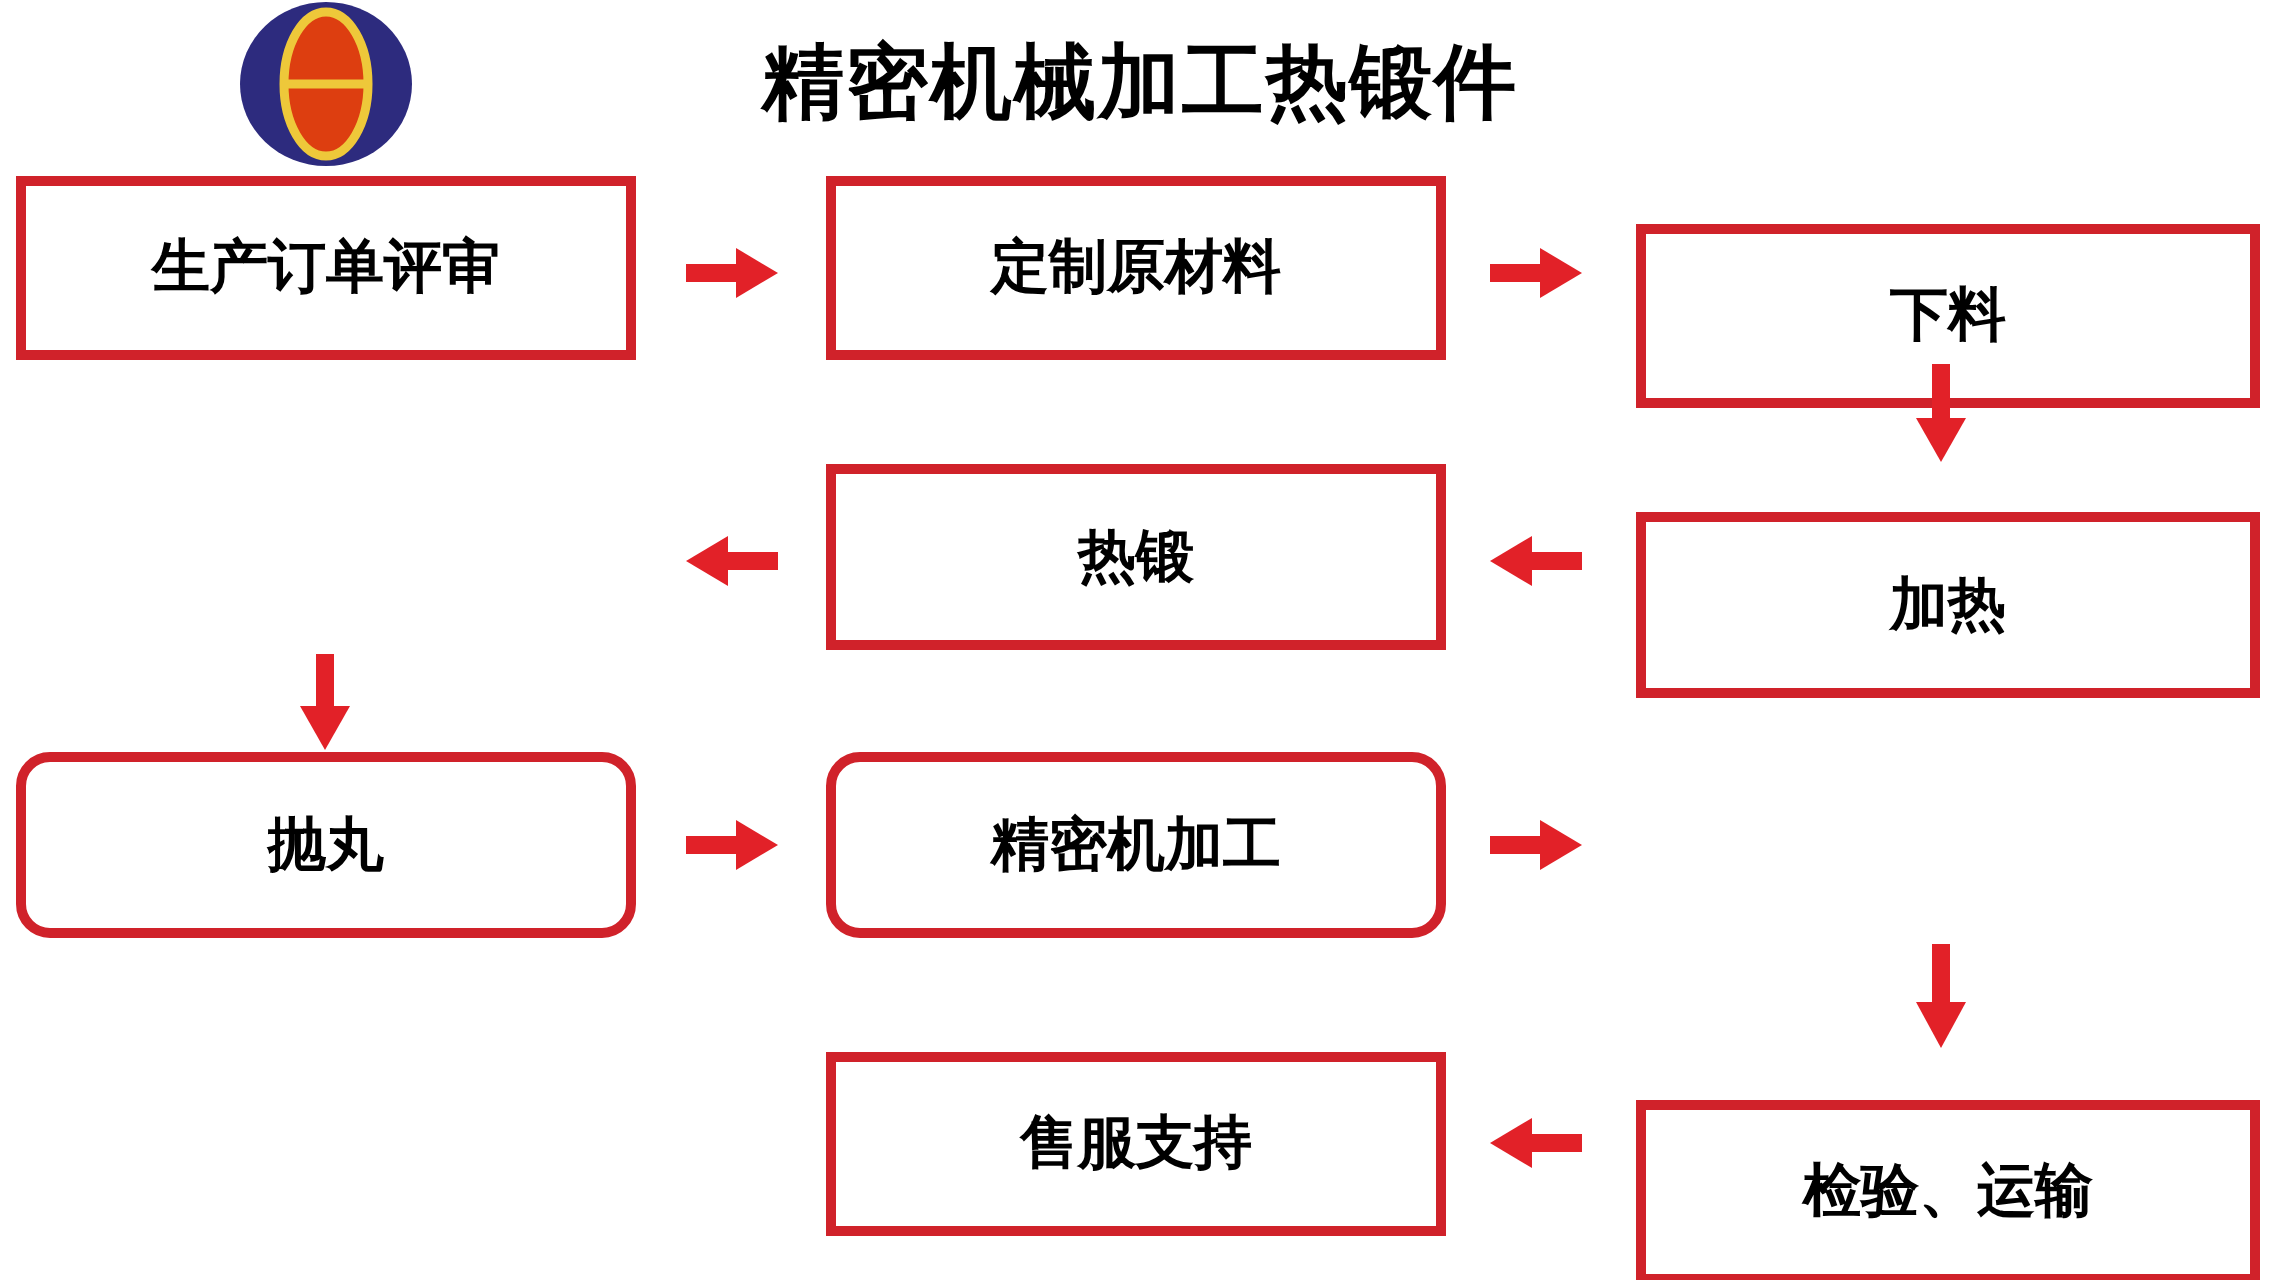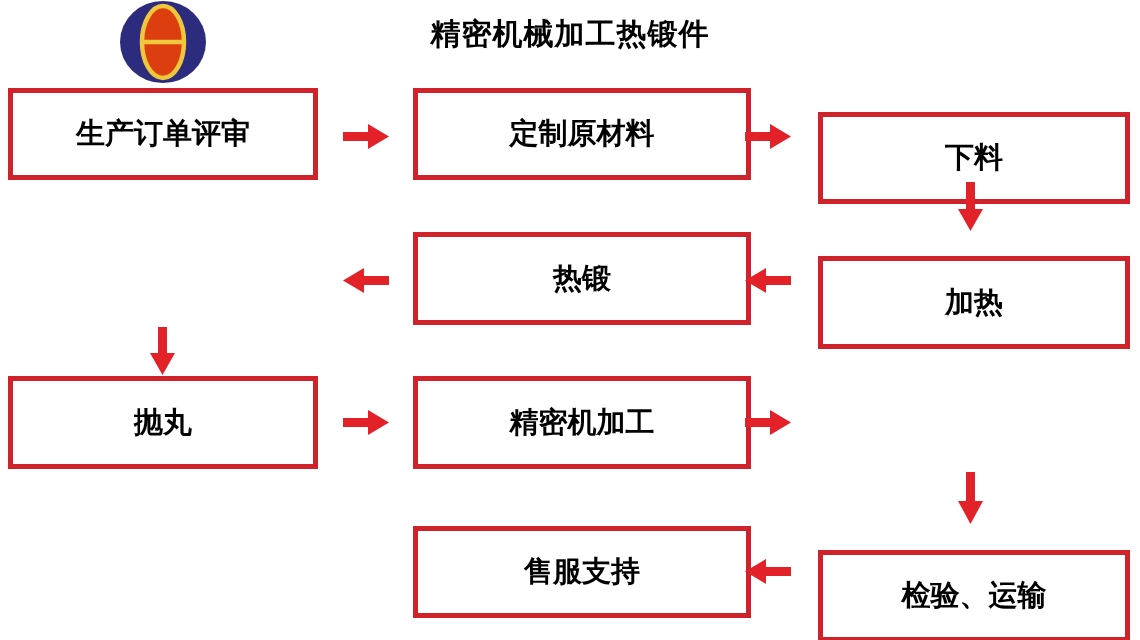--- a/index.html
+++ b/index.html
@@ -22,21 +22,21 @@
     height: 640px;
     background: var(--background);
     overflow: hidden;
   }
   .page-title {
     position: absolute;
     left: 0;
     top: 14px;
     width: 100%;
     text-align: center;
-    font-size: 30px;
+    font-size: 41px;
     font-weight: bold;
     color: var(--text);
     letter-spacing: 1px;
   }
   .logo {
     position: absolute;
     left: 118px;
     top: 0;
     width: 90px;
     height: 84px;
@@ -47,26 +47,26 @@
     background: #ffffff;
     display: flex;
     align-items: center;
     justify-content: center;
     font-size: 29px;
     font-weight: bold;
     color: var(--text);
   }
   
   .c1 { left: 8px;   width: 310px; }
-  .c2 { left: 413px; width: 338px; }
+  .c2 { left: 413px; width: 310px; }
   .c3 { left: 818px; width: 312px; margin-top: 24px; }
   
   .r1 { top: 88px;  height: 92px; }
   .r2 { top: 232px; height: 93px; }
-  .r3 { top: 376px; height: 93px; }
+  .r3 { top: 376px; height: 93px; border-radius: 17px; }
   .r4 { top: 526px; height: 92px; }
 
   .arrow { position: absolute; color: var(--arrow); }
   .arrow svg { display: block; }
   .flip { transform: scaleX(-1); }
 </style>
 </head>
 <body>
 
 <div class="canvas">

